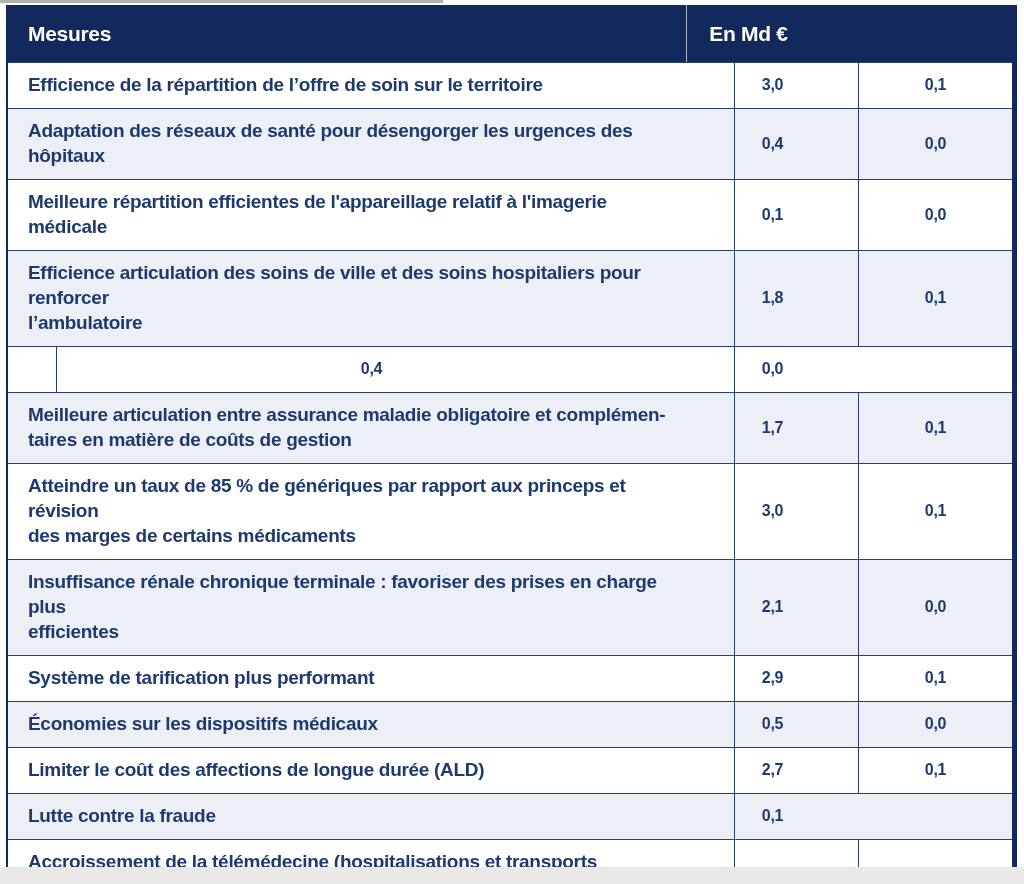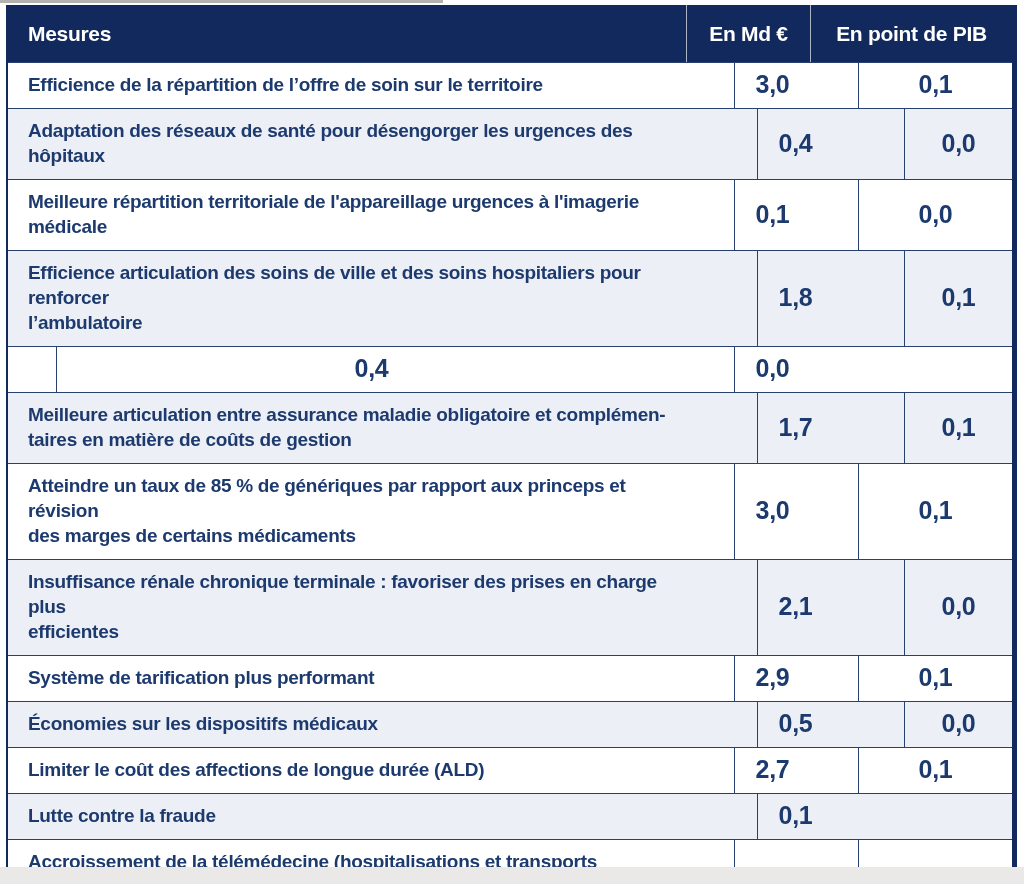--- a/index.html
+++ b/index.html
@@ -52,21 +52,21 @@
   }
   .hdr-cell.c-mesure { padding-left: 20px; }
   .hdr-cell.c-md, .hdr-cell.c-pib {
     justify-content: center;
     border-left: 1px solid rgba(255,255,255,0.65);
   }
   .row {
     background: #ffffff;
     border-top: 1.5px solid var(--grid, #27406f);
   }
-  .row.tint { background: var(--tint, #edeff6); gap: 23px; }
+  .row.tint { background: var(--tint, #edeff6); }
   .cell {
     display: flex;
     align-items: center;
     color: var(--txt, #1c3a6e);
     font-weight: bold;
     font-size: 19px;
     line-height: 25px;
     letter-spacing: -0.3px;
     padding-top: 9px;
     padding-bottom: 11px;
@@ -74,21 +74,21 @@
     min-height: 43px;
   }
   .cell.c-mesure {
     padding-left: 20px;
     padding-right: 10px;
     white-space: pre-line;
   }
   .cell.c-md, .cell.c-pib {
     justify-content: center;
     border-left: 1.5px solid var(--grid, #27406f);
-    font-size: 25px;
+    font-size: 16px;
     margin-left: 48px;
   }
   .bottom-band {
     position: absolute;
     left: 0;
     bottom: 0;
     width: 1024px;
     height: 17px;
     background: var(--band, #eae9e7);
   }
@@ -96,37 +96,36 @@
 </head>
 <body>
 
 <div class="page">
   <div class="top-strip"></div>
 
   <div class="table-wrap">
     <div class="hdr-row">
       <div class="hdr-cell c-mesure">Mesures</div>
       <div class="hdr-cell c-md">En Md €</div>
-      <div class="hdr-cell c-pib">En point de PIB</div>
     </div>
     <div>
   <div class="row">
     <div class="cell c-mesure">Efficience de la répartition de l’offre de soin sur le territoire</div>
     <div class="cell c-md">3,0</div>
     <div class="cell c-pib">0,1</div>
   </div>
 
   <div class="row tint">
     <div class="cell c-mesure">Adaptation des réseaux de santé pour désengorger les urgences des hôpitaux</div>
     <div class="cell c-md">0,4</div>
     <div class="cell c-pib">0,0</div>
   </div>
 
   <div class="row">
-    <div class="cell c-mesure">Meilleure répartition territoriale de l'appareillage urgences à l'imagerie médicale</div>
+    <div class="cell c-mesure">Meilleure répartition efficientes de l'appareillage relatif à l'imagerie médicale</div>
     <div class="cell c-md">0,1</div>
     <div class="cell c-pib">0,0</div>
   </div>
 
   <div class="row tint">
     <div class="cell c-mesure">Efficience articulation des soins de ville et des soins hospitaliers pour renforcer
 l’ambulatoire</div>
     <div class="cell c-md">1,8</div>
     <div class="cell c-pib">0,1</div>
   </div>

